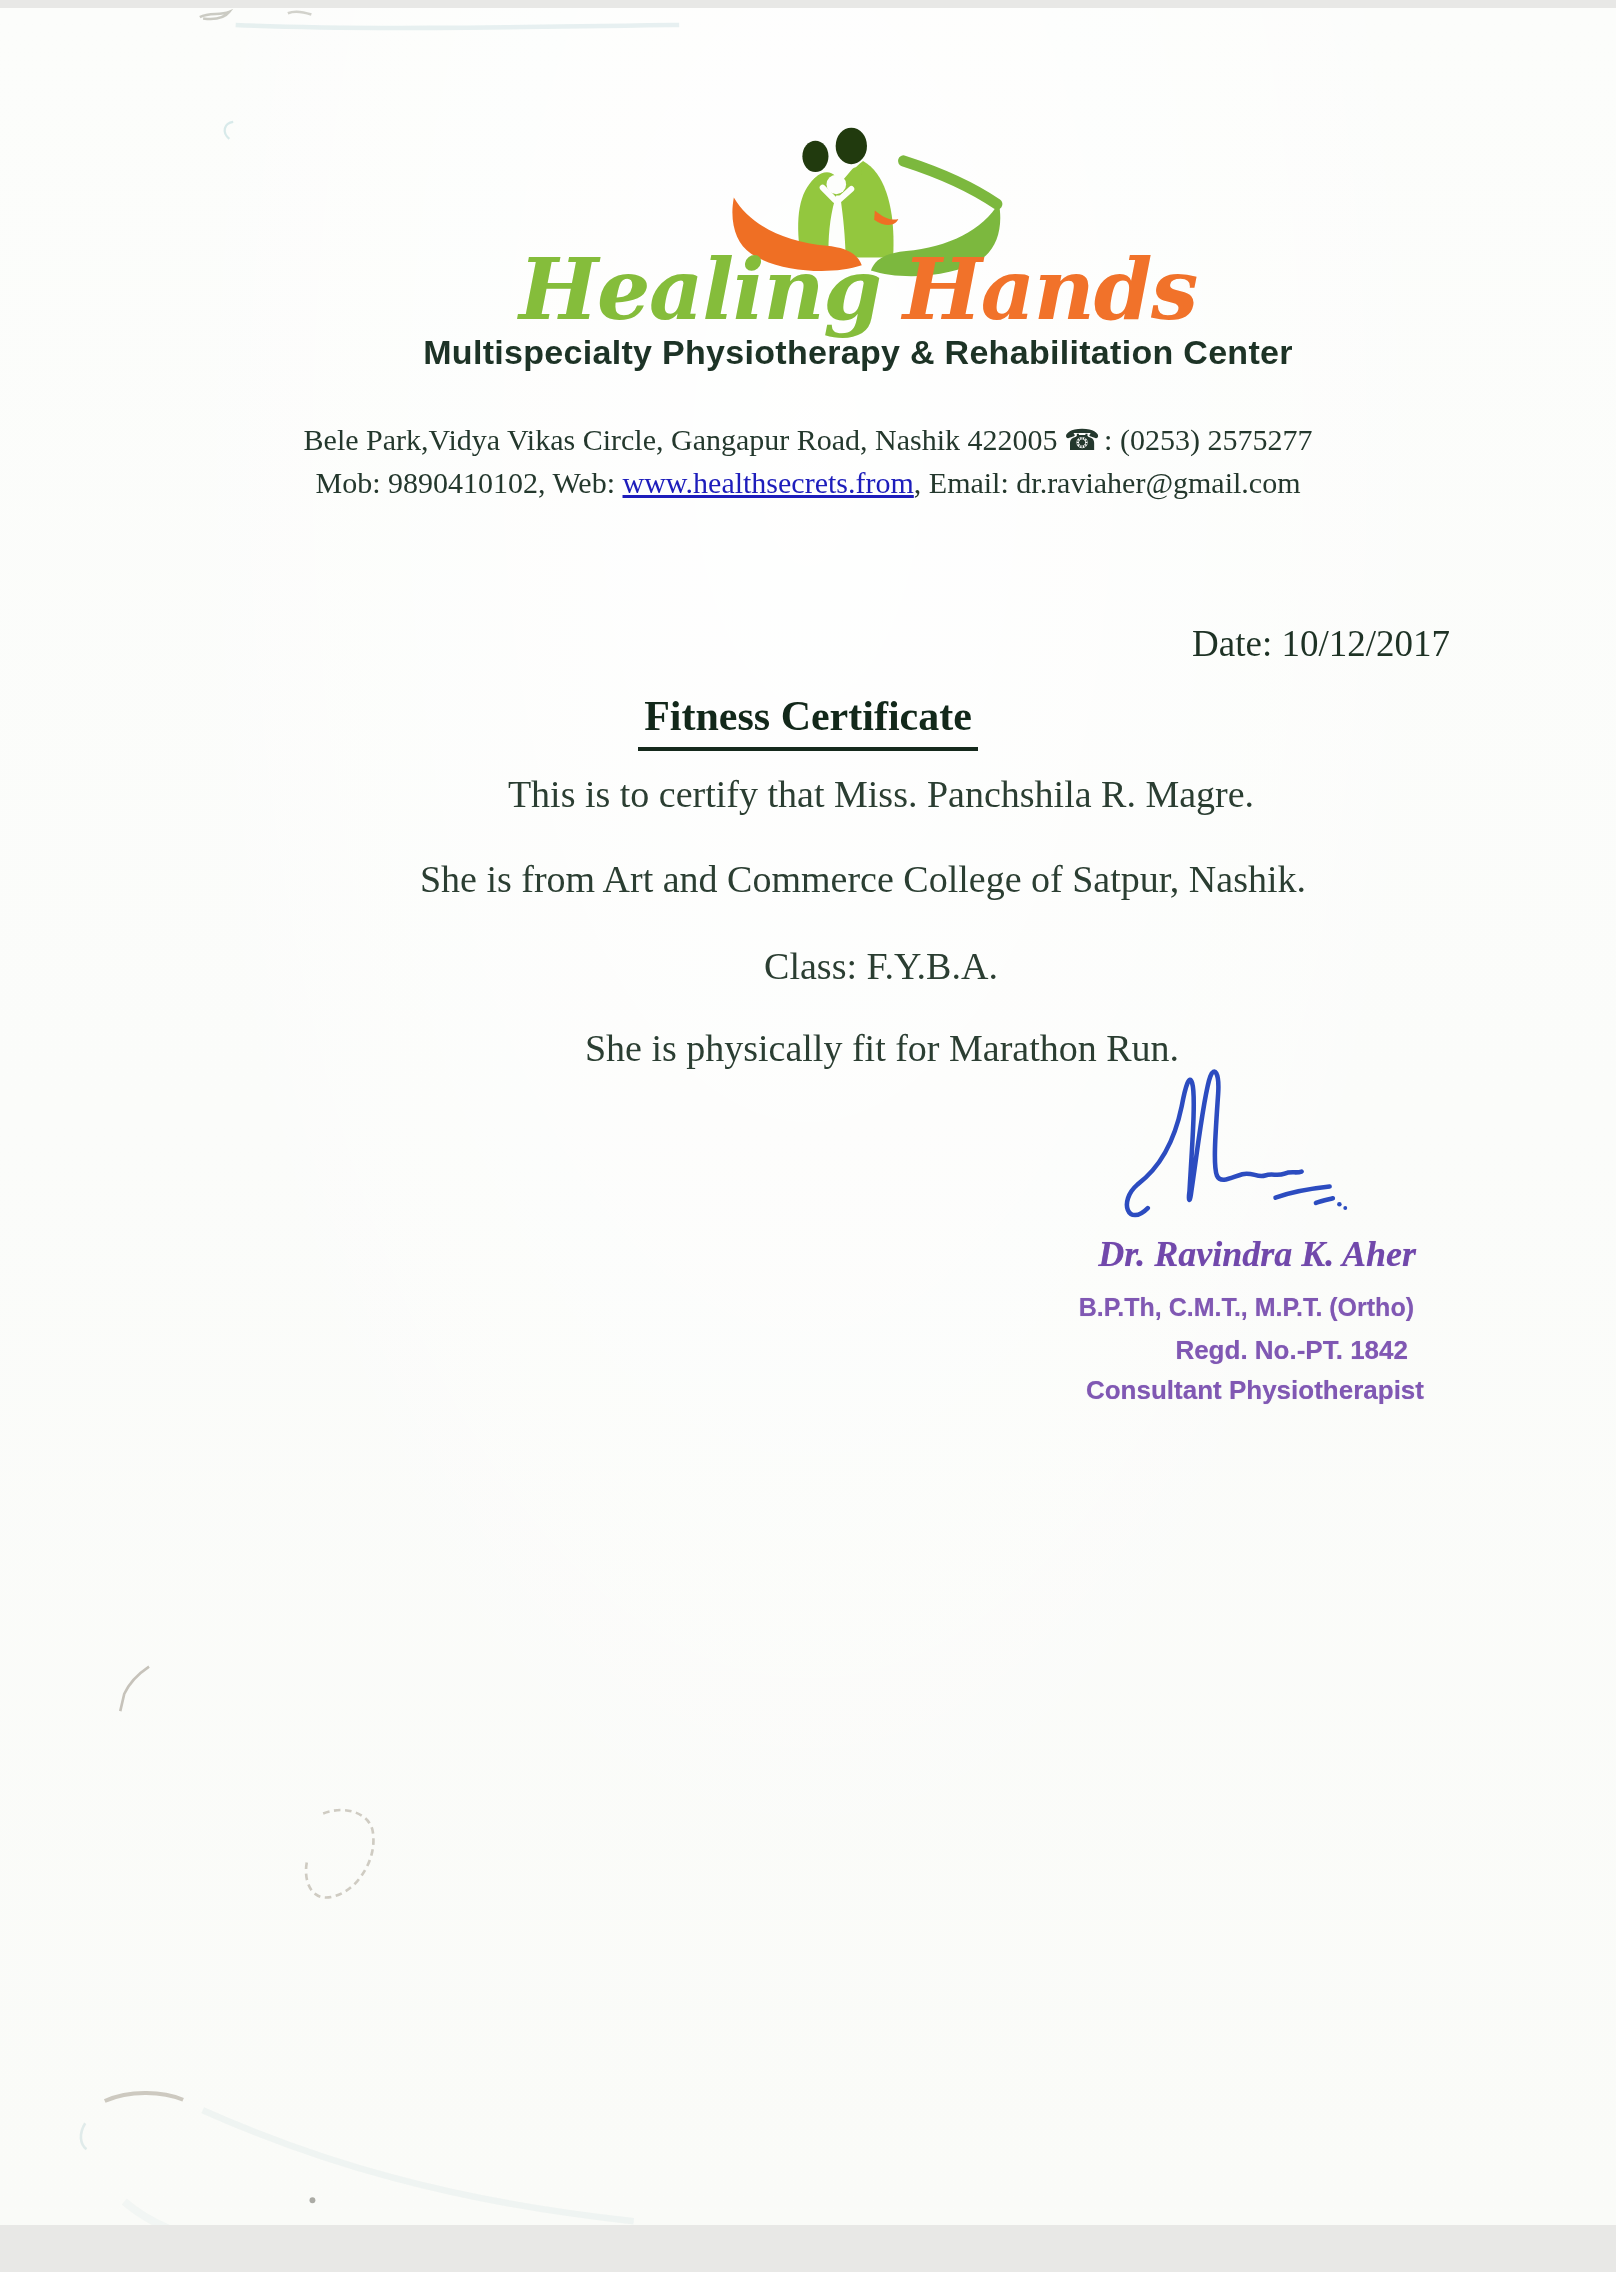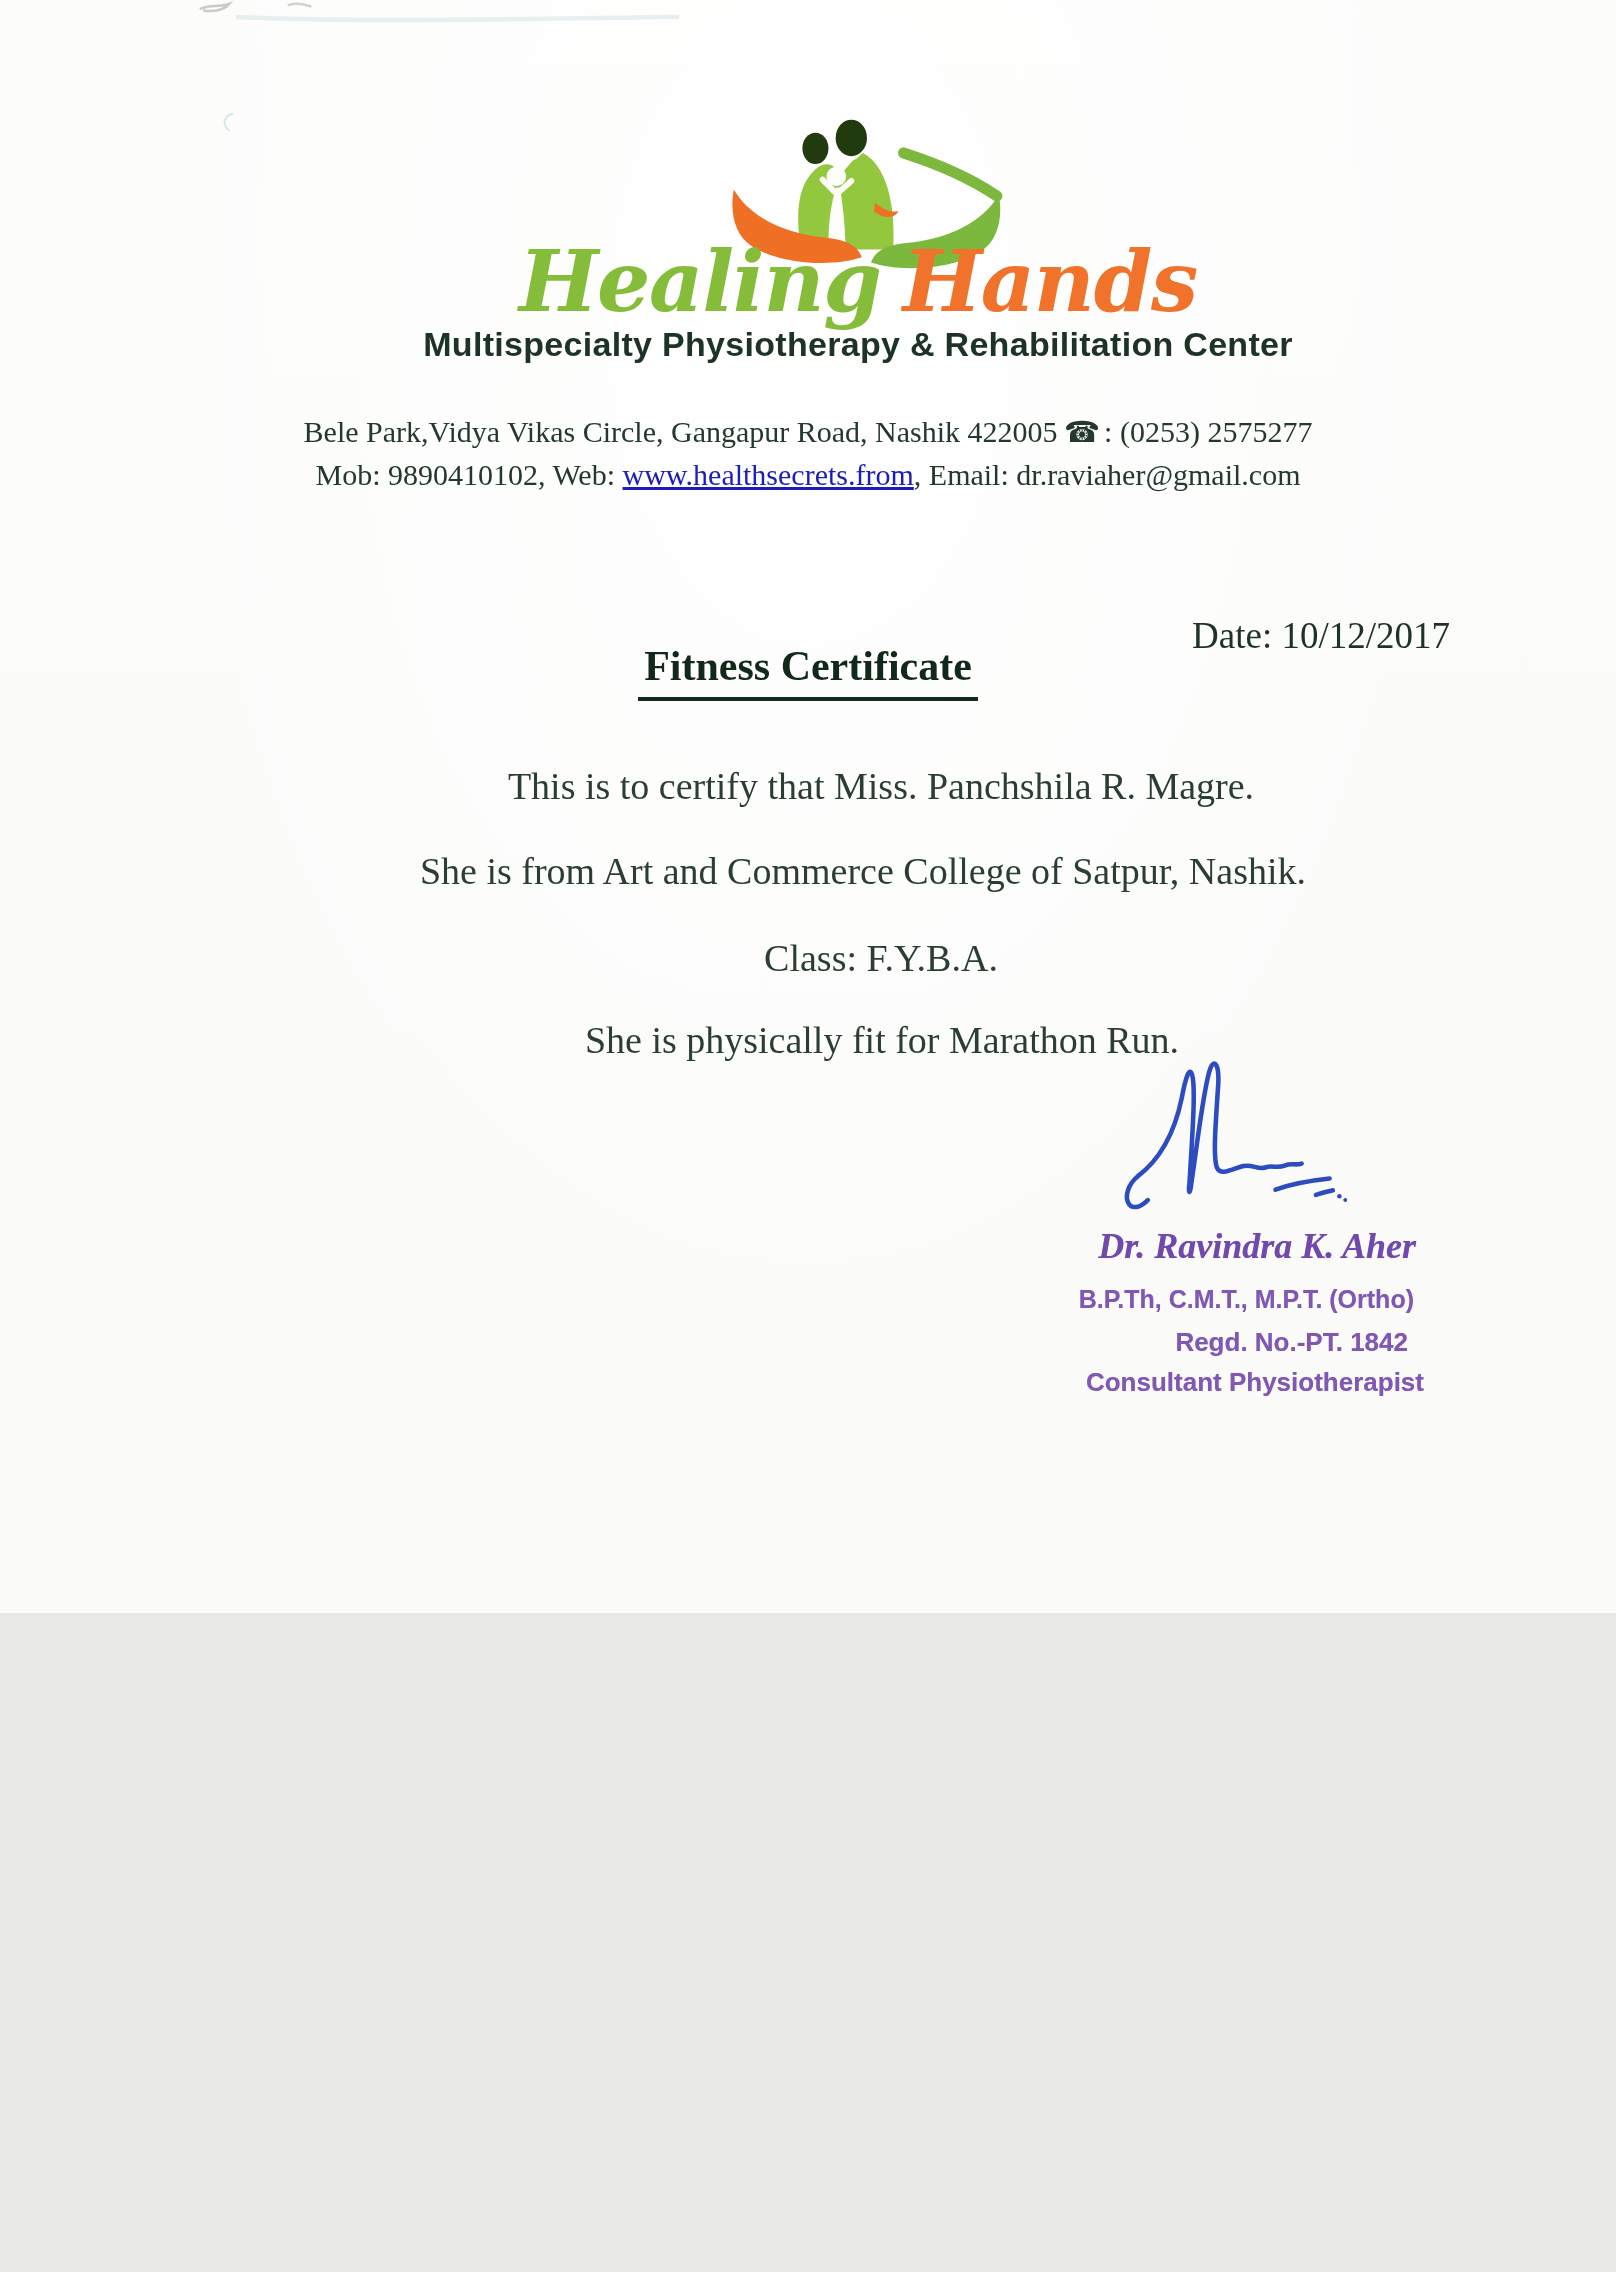--- a/index.html
+++ b/index.html
@@ -1,19 +1,19 @@
 <!DOCTYPE html>
 <html style="font-size:10.4px"><head>
 <meta charset="utf-8">
 <style>
   html,body{margin:0;padding:0;background:#e8e8e6;}
   #page{
     position:relative;
-    width:1616px;height:1613px;
-    margin:0 auto;
+    width:1616px;height:2217px;
+    margin:8px auto;
     background:
       radial-gradient(ellipse at 50% 20%, rgba(255,255,255,.9), rgba(0,0,0,0) 60%),
       linear-gradient(180deg,#fcfdfb 0%, #fbfcfa 50%, #fafbf8 100%);
     overflow:hidden;
     font-family:"Liberation Serif", serif;
     color:#2b3e32;
   }
   .abs{position:absolute;}
   .centered{left:0;width:1616px;text-align:center;}
 
@@ -27,21 +27,21 @@
     font-family:"Liberation Sans", sans-serif;font-weight:bold;font-size:34px;color:#1d3326;letter-spacing:0.3px;}
 
   
   #addr1{top:415px;font-size:30px;color:#24382d;white-space:nowrap;}
   #addr2{top:458px;font-size:30px;color:#24382d;white-space:nowrap;}
   .phone-glyph{font-family:"DejaVu Sans", sans-serif;font-size:29px;margin:0 3.9px 0 6.5px;}
   .weblink{color:#1d1dbb;text-decoration:underline;}
 
   
   #date-line{top:614px;right:166px;font-size:37px;color:#1e3225;white-space:nowrap;}
-  #cert-title{top:642px;font-size:0;}
+  #cert-title{top:684px;font-size:0;}
   #cert-title span{font-size:42px;font-weight:bold;color:#12281a;
     border-bottom:4.6px solid #15291c;padding:0 6.5px 6.5px 6.5px;display:inline-block;}
   .body-line{font-size:38px;color:#2b3e32;white-space:nowrap;}
   #line0{top:764px;transform:translateX(73px);}
   #line1{top:849px;transform:translateX(55px);}
   #line2{top:936px;transform:translateX(73px);}
   #line3{top:1018px;transform:translateX(74px);}
 
   
   #signature{left:1107px;top:1058px;width:281px;height:189px;}

